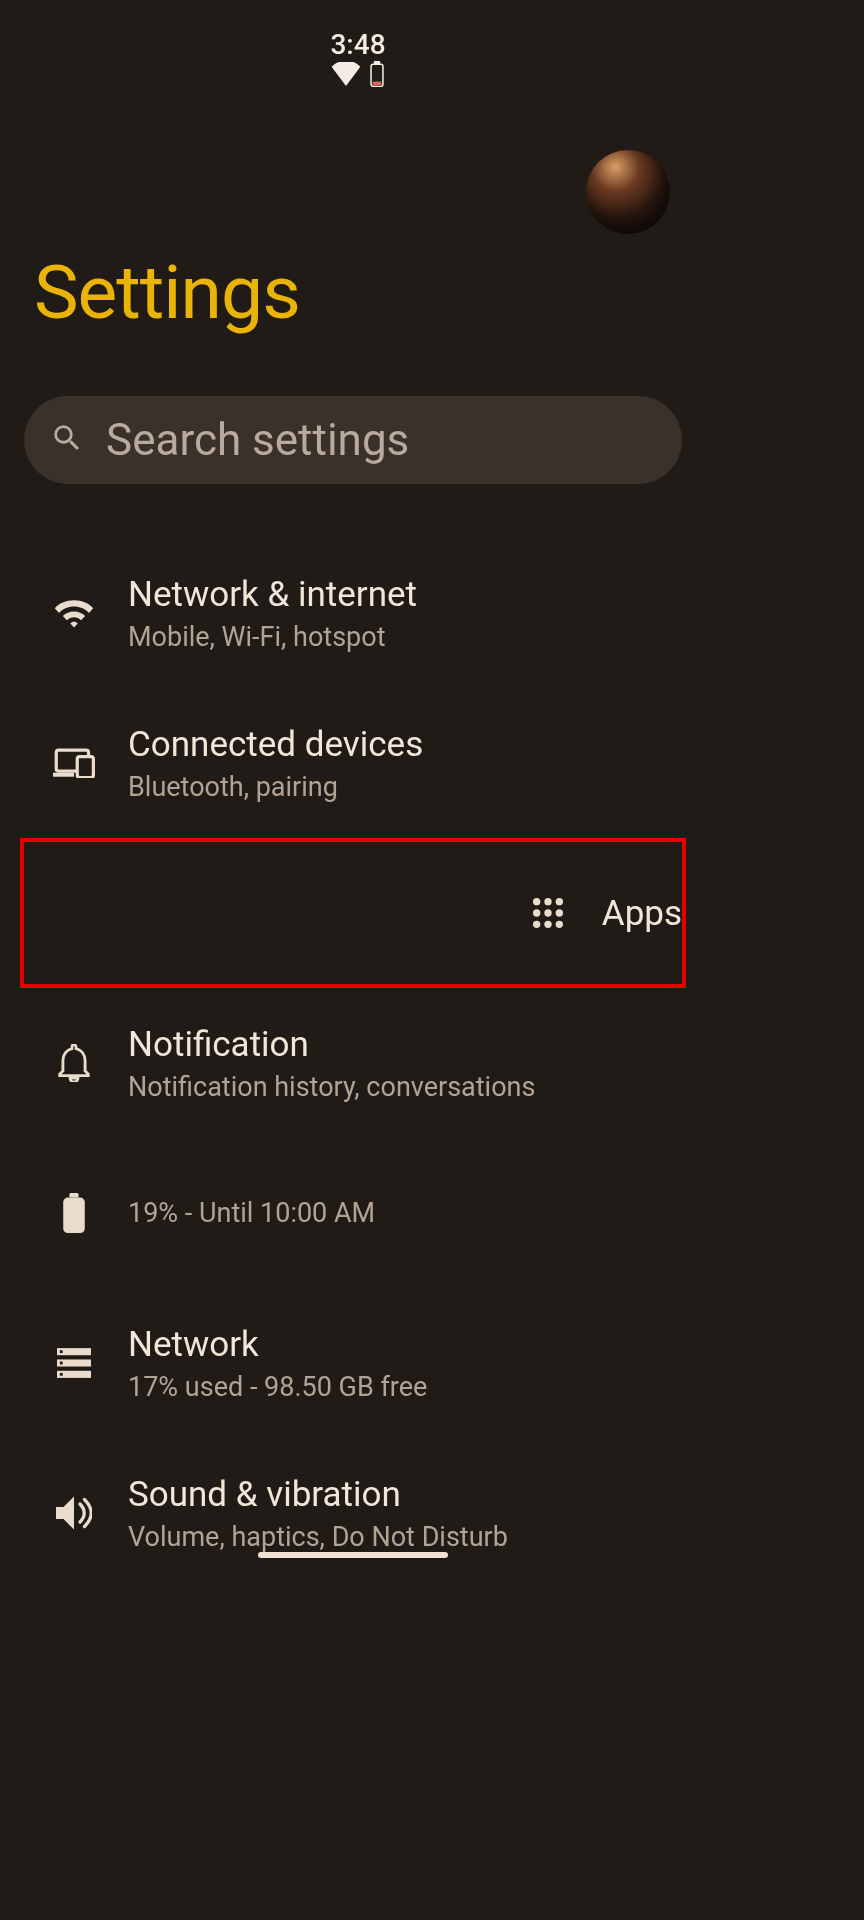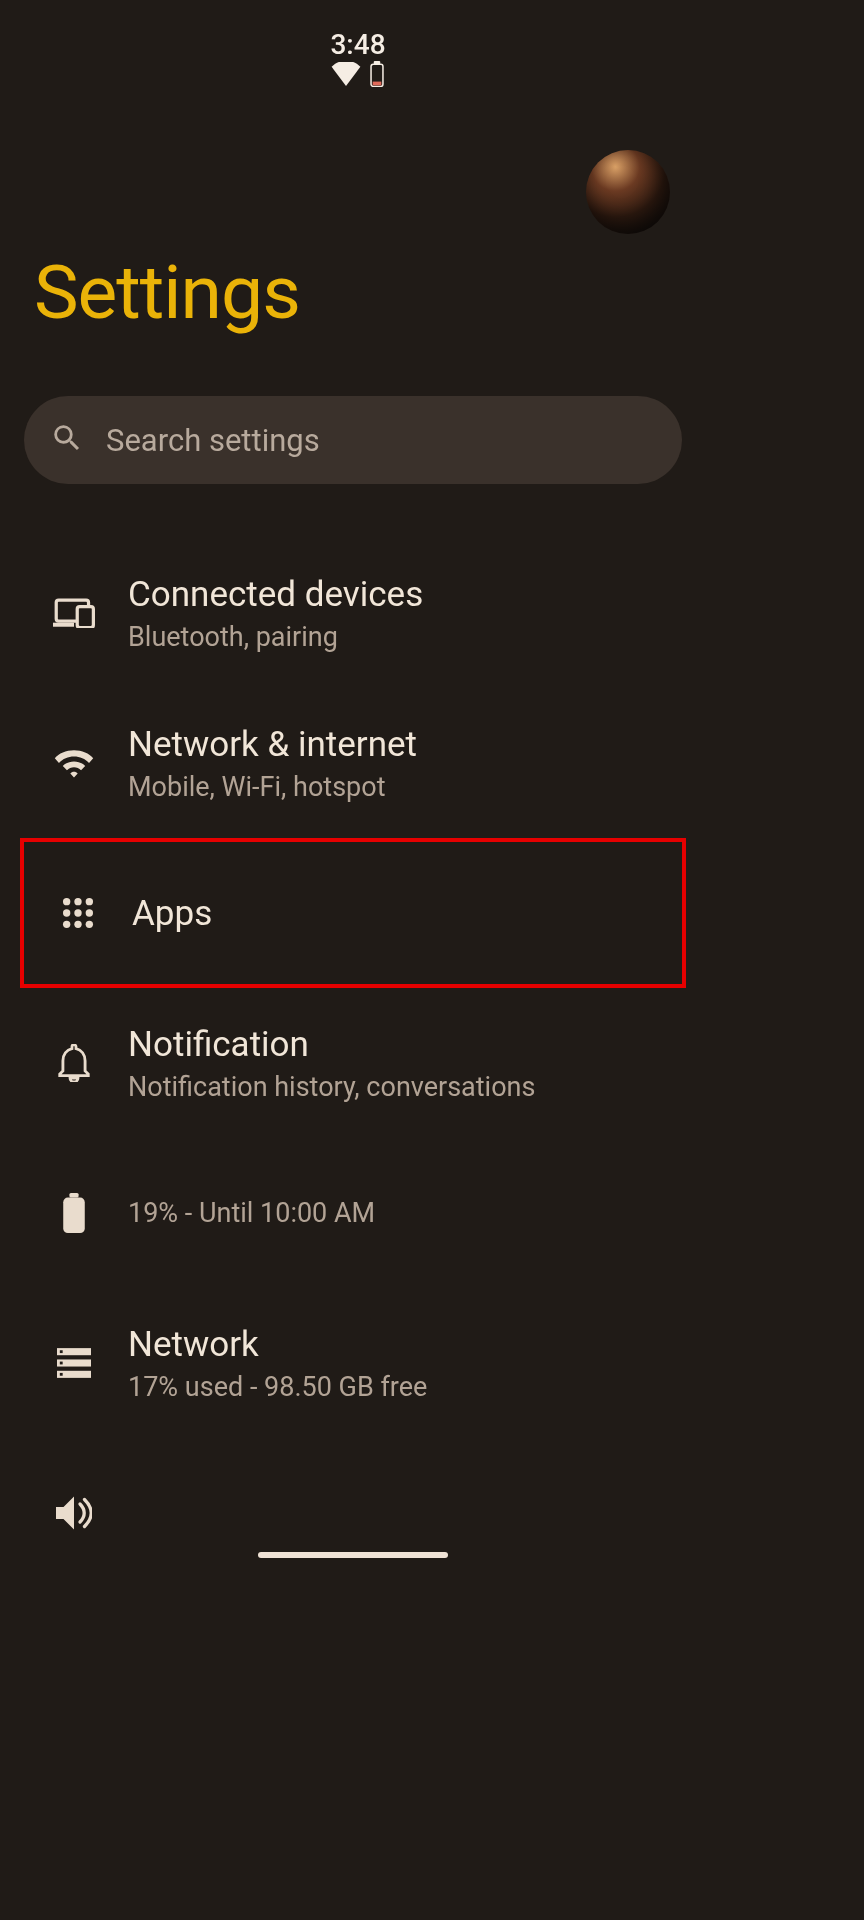--- a/index.html
+++ b/index.html
@@ -78,21 +78,21 @@
       padding: 0 20px 0 26px;
     }
 
     .search-icon svg {
       width: 34px;
       height: 34px;
       fill: #b8aa9d;
     }
 
     .search-placeholder {
-      font-size: 31px;
+      font-size: 44px;
       color: #b8aa9d;
       margin-left: 22px;
       font-weight: 400;
     }
 
     .list {
       margin-top: 54px;
     }
 
     .list-item {
@@ -100,20 +100,21 @@
       align-items: center;
       padding: 30px 20px 30px 44px;
       min-height: 150px;
     }
 
     .list-item.highlighted {
       border: 4px solid #e60000;
       margin: 0 20px;
       padding-left: 24px;
       padding-right: 0;
+      justify-content: flex-end;
     }
 
     .item-icon {
       width: 60px;
       display: flex;
       align-items: center;
       justify-content: center;
       flex-shrink: 0;
     }
 
@@ -186,44 +187,44 @@
         </svg>
     </span>
     <span class="search-placeholder">Search settings</span>
   </div>
 </div>
 
 <div class="list">
 
   <div class="list-item">
     <span class="item-icon">
-      <svg width="42" height="30" viewBox="0 0 26 18">
-        <rect x="2" y="1" width="20" height="13" rx="1.5" fill="none" stroke="#e9dccd" stroke-width="2"></rect>
-        <rect x="0" y="15" width="13" height="2.5" fill="#e9dccd"></rect>
-        <rect x="15" y="5" width="10" height="13" rx="1.5" fill="#201b17" stroke="#e9dccd" stroke-width="2"></rect>
-      </svg>
-    </span>
-    <div class="item-texts">
-      <span class="item-title">Connected devices</span>
-      <span class="item-subtitle">Bluetooth, pairing</span>
-    </div>
-  </div>
-
-  <div class="list-item">
-    <span class="item-icon">
       <svg width="40" height="32" viewBox="0 0 24 20">
         <path d="M12 18 C10 18 8.4 16.8 7.6 15.4 L12 20 L16.4 15.4 C15.6 16.8 14 18 12 18 Z" fill="none"></path>
         <path d="M12 2 C7 2 2.5 4 0 7 L2.6 10 C5 7.4 8.3 6 12 6 C15.7 6 19 7.4 21.4 10 L24 7 C21.5 4 17 2 12 2 Z
                  M12 9 C9.3 9 6.9 10 5 11.8 L7.6 14.6 C8.8 13.4 10.3 12.7 12 12.7 C13.7 12.7 15.2 13.4 16.4 14.6 L19 11.8 C17.1 10 14.7 9 12 9 Z
                  M12 15.5 C11.1 15.5 10.3 15.9 9.7 16.5 L12 19 L14.3 16.5 C13.7 15.9 12.9 15.5 12 15.5 Z"></path>
       </svg>
     </span>
     <div class="item-texts">
       <span class="item-title">Network &amp; internet</span>
       <span class="item-subtitle">Mobile, Wi-Fi, hotspot</span>
+    </div>
+  </div>
+
+  <div class="list-item">
+    <span class="item-icon">
+      <svg width="42" height="30" viewBox="0 0 26 18">
+        <rect x="2" y="1" width="20" height="13" rx="1.5" fill="none" stroke="#e9dccd" stroke-width="2"></rect>
+        <rect x="0" y="15" width="13" height="2.5" fill="#e9dccd"></rect>
+        <rect x="15" y="5" width="10" height="13" rx="1.5" fill="#201b17" stroke="#e9dccd" stroke-width="2"></rect>
+      </svg>
+    </span>
+    <div class="item-texts">
+      <span class="item-title">Connected devices</span>
+      <span class="item-subtitle">Bluetooth, pairing</span>
     </div>
   </div>
 
   <div class="list-item highlighted">
     <span class="item-icon">
       <svg width="34" height="34" viewBox="0 0 24 24">
         <circle cx="4" cy="4" r="2.6"></circle>
           <circle cx="12" cy="4" r="2.6"></circle>
           <circle cx="20" cy="4" r="2.6"></circle>
         <circle cx="4" cy="12" r="2.6"></circle>
@@ -282,17 +283,21 @@
   </div>
 
   <div class="list-item">
     <span class="item-icon">
       <svg width="36" height="34" viewBox="0 0 24 22">
         <path d="M0 7 V15 H5 L12 22 V0 L5 7 Z"></path>
         <path d="M16 5 C18 7 18.8 9 18.8 11 C18.8 13 18 15 16 17" fill="none" stroke="#e9dccd" stroke-width="2.2" stroke-linecap="round"></path>
         <path d="M19 2 C22 5 23.5 8 23.5 11 C23.5 14 22 17 19 20" fill="none" stroke="#e9dccd" stroke-width="2.2" stroke-linecap="round"></path>
       </svg>
     </span>
+    <div class="item-texts">
+      <span class="item-title">Sound &amp; vibration</span>
+      <span class="item-subtitle">Volume, haptics, Do Not Disturb</span>
+    </div>
   </div>
 
 </div>
 
 <div class="nav-pill"></div>
 
 </body></html>

